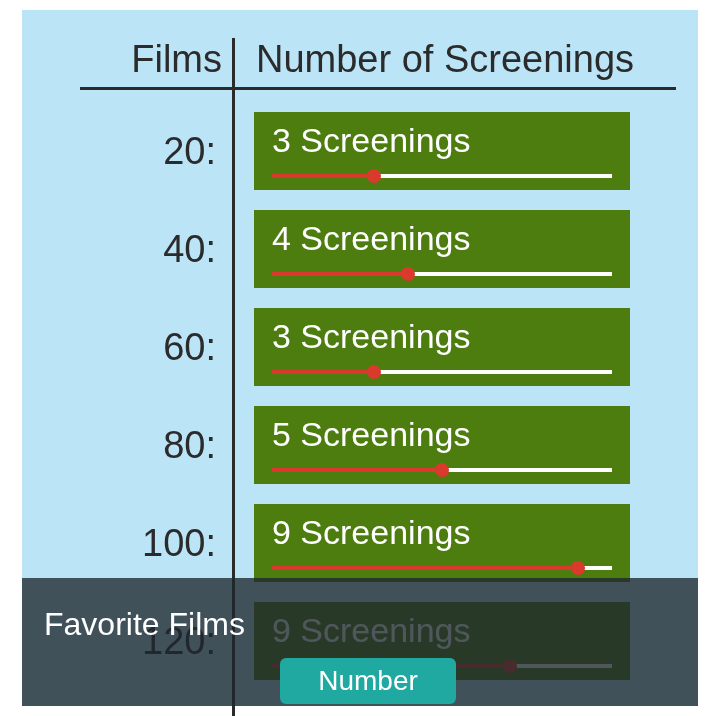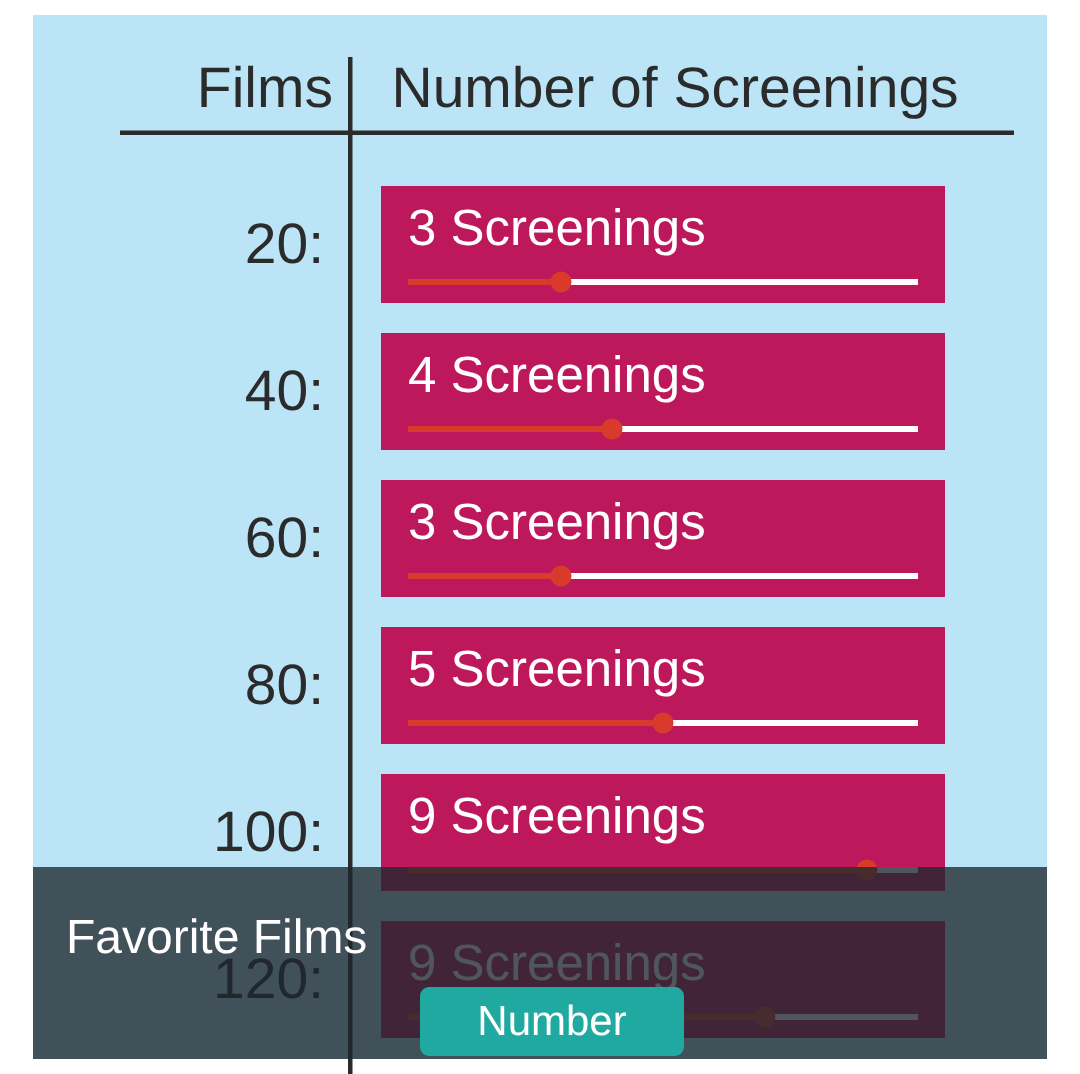--- a/index.html
+++ b/index.html
@@ -25,32 +25,31 @@
     align-items: baseline;
     font-size: 38px;
   }
   .hdr-left {
     width: 152px;
     text-align: right;
     padding-right: 10px;
   }
   .hdr-right {
     flex: 1;
-    padding-left: 5px;
-    margin-left: 24px;
+    padding-left: 24px;
   }
   .hdr-rule {
     margin-top: 6px;
     height: 3px;
     background: #2b2b2b;
   }
   .body-wrap {
     position: relative;
     display: flex;
-    padding-top: 24px;
+    padding-top: 12px;
   }
   .vline {
     position: absolute;
     left: 152px;
     top: -52px;
     width: 3px;
     height: 700px;
     background: #2b2b2b;
   }
   .rows { flex: 1; }
@@ -63,21 +62,21 @@
     width: 152px;
     text-align: right;
     padding-right: 16px;
     font-size: 38px;
     color: #2b2b2b;
   }
   .slider-box {
     margin-left: 22px;
     width: 376px;
     height: 78px;
-    background: #be185d;
+    background: #4d7c0f;
     position: relative;
     padding: 8px 18px 0 18px;
   }
   .slider-text {
     color: #ffffff;
     font-size: 34px;
     line-height: 40px;
   }
   .track {
     position: absolute;

